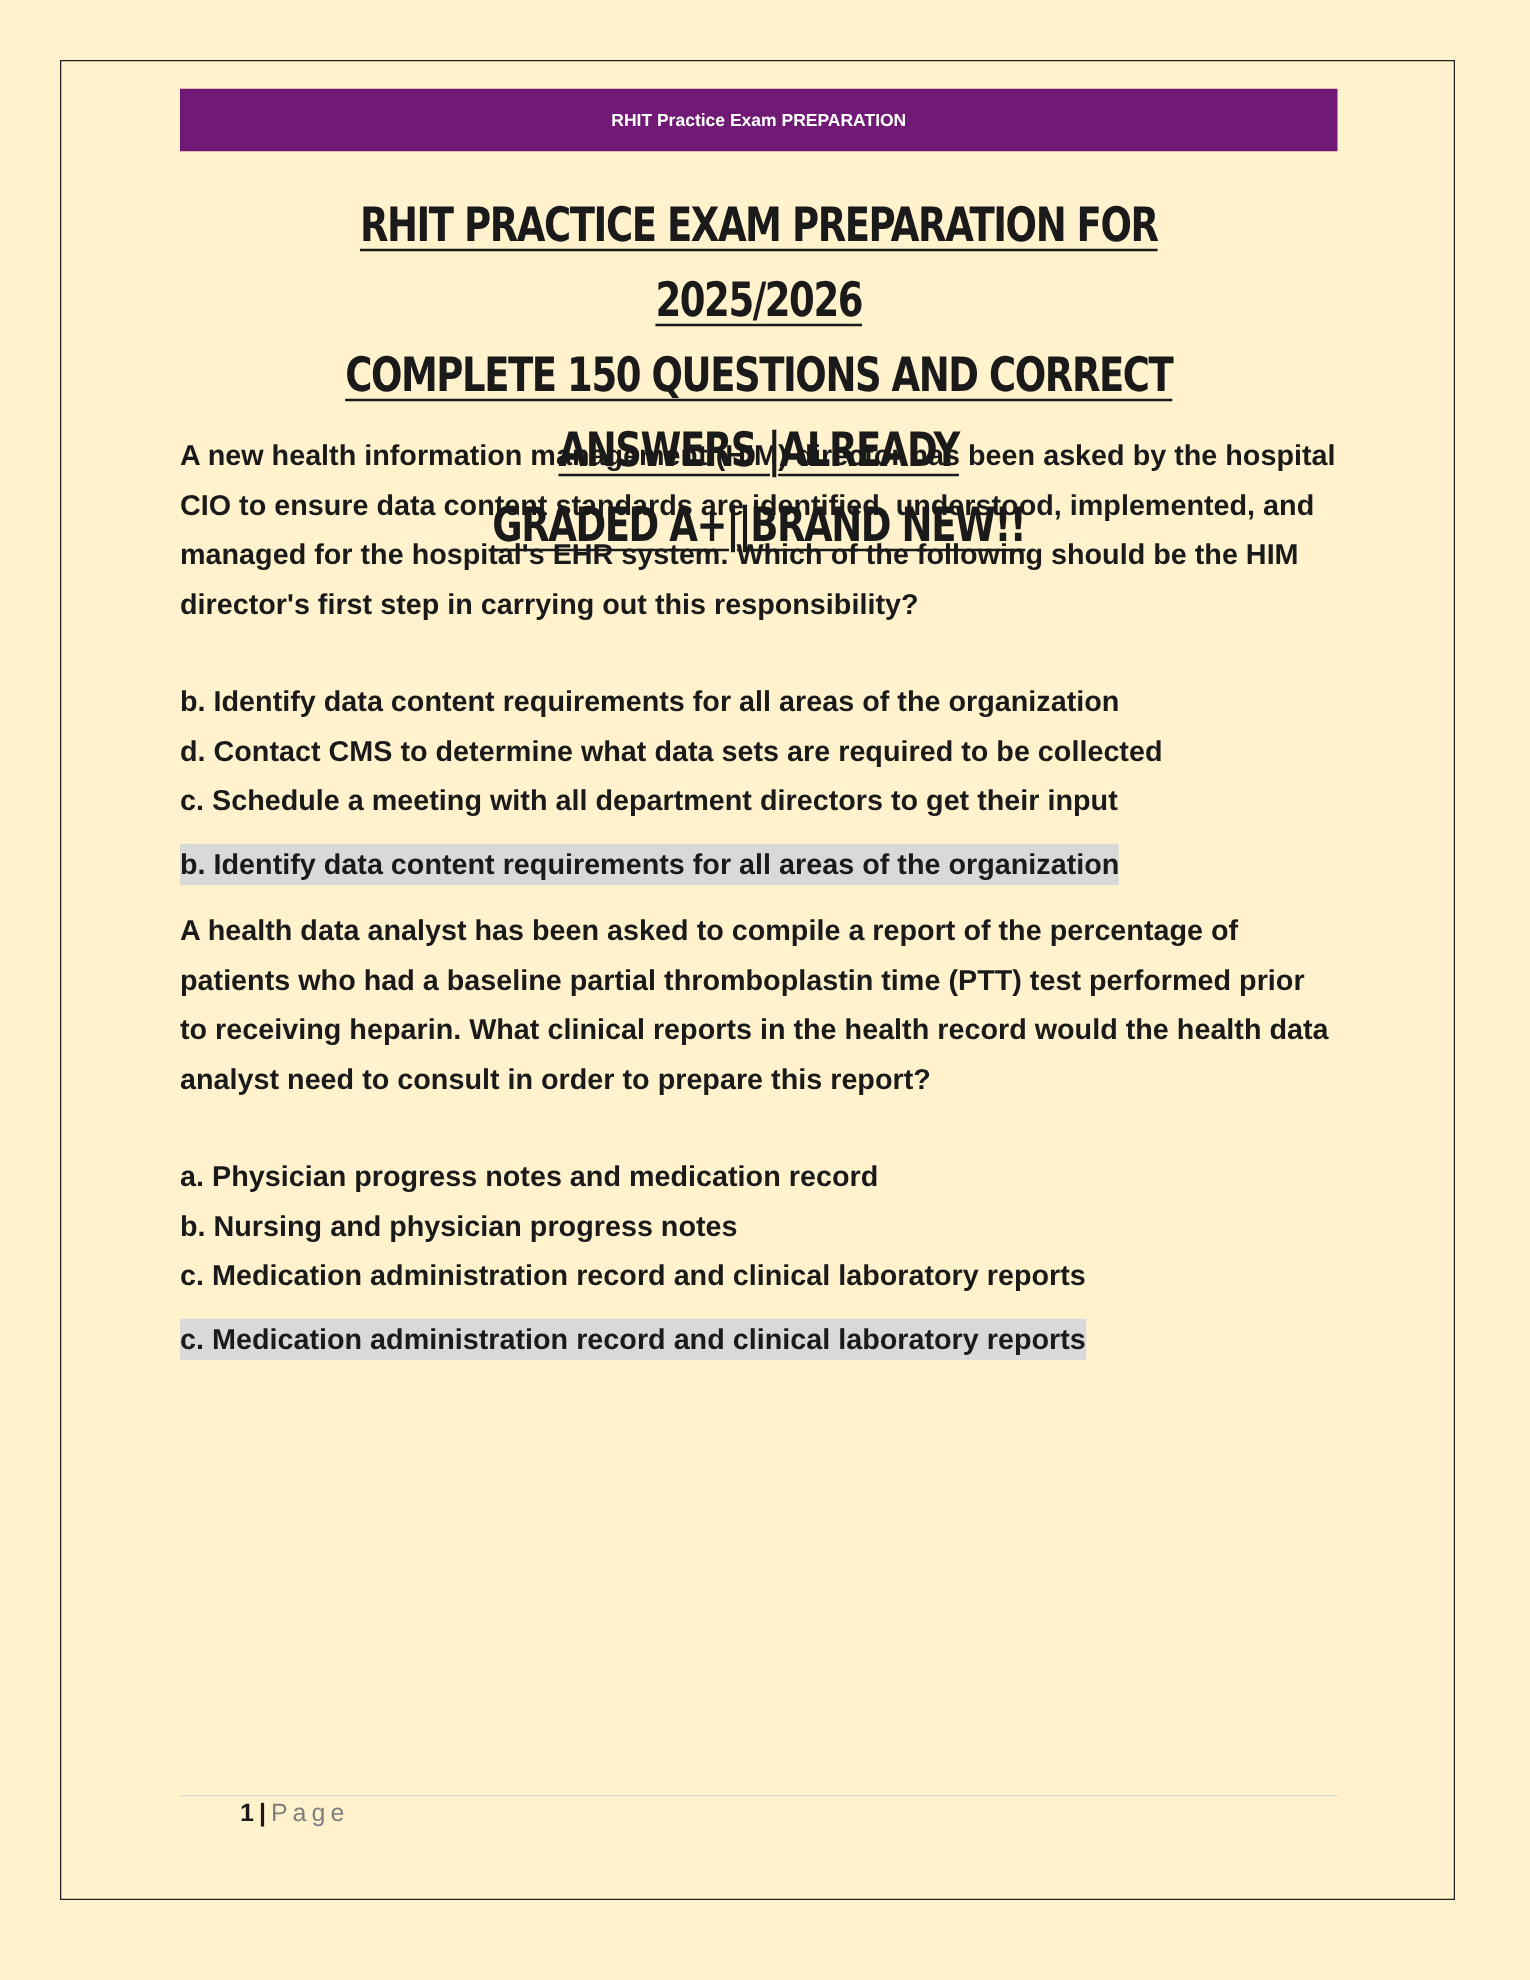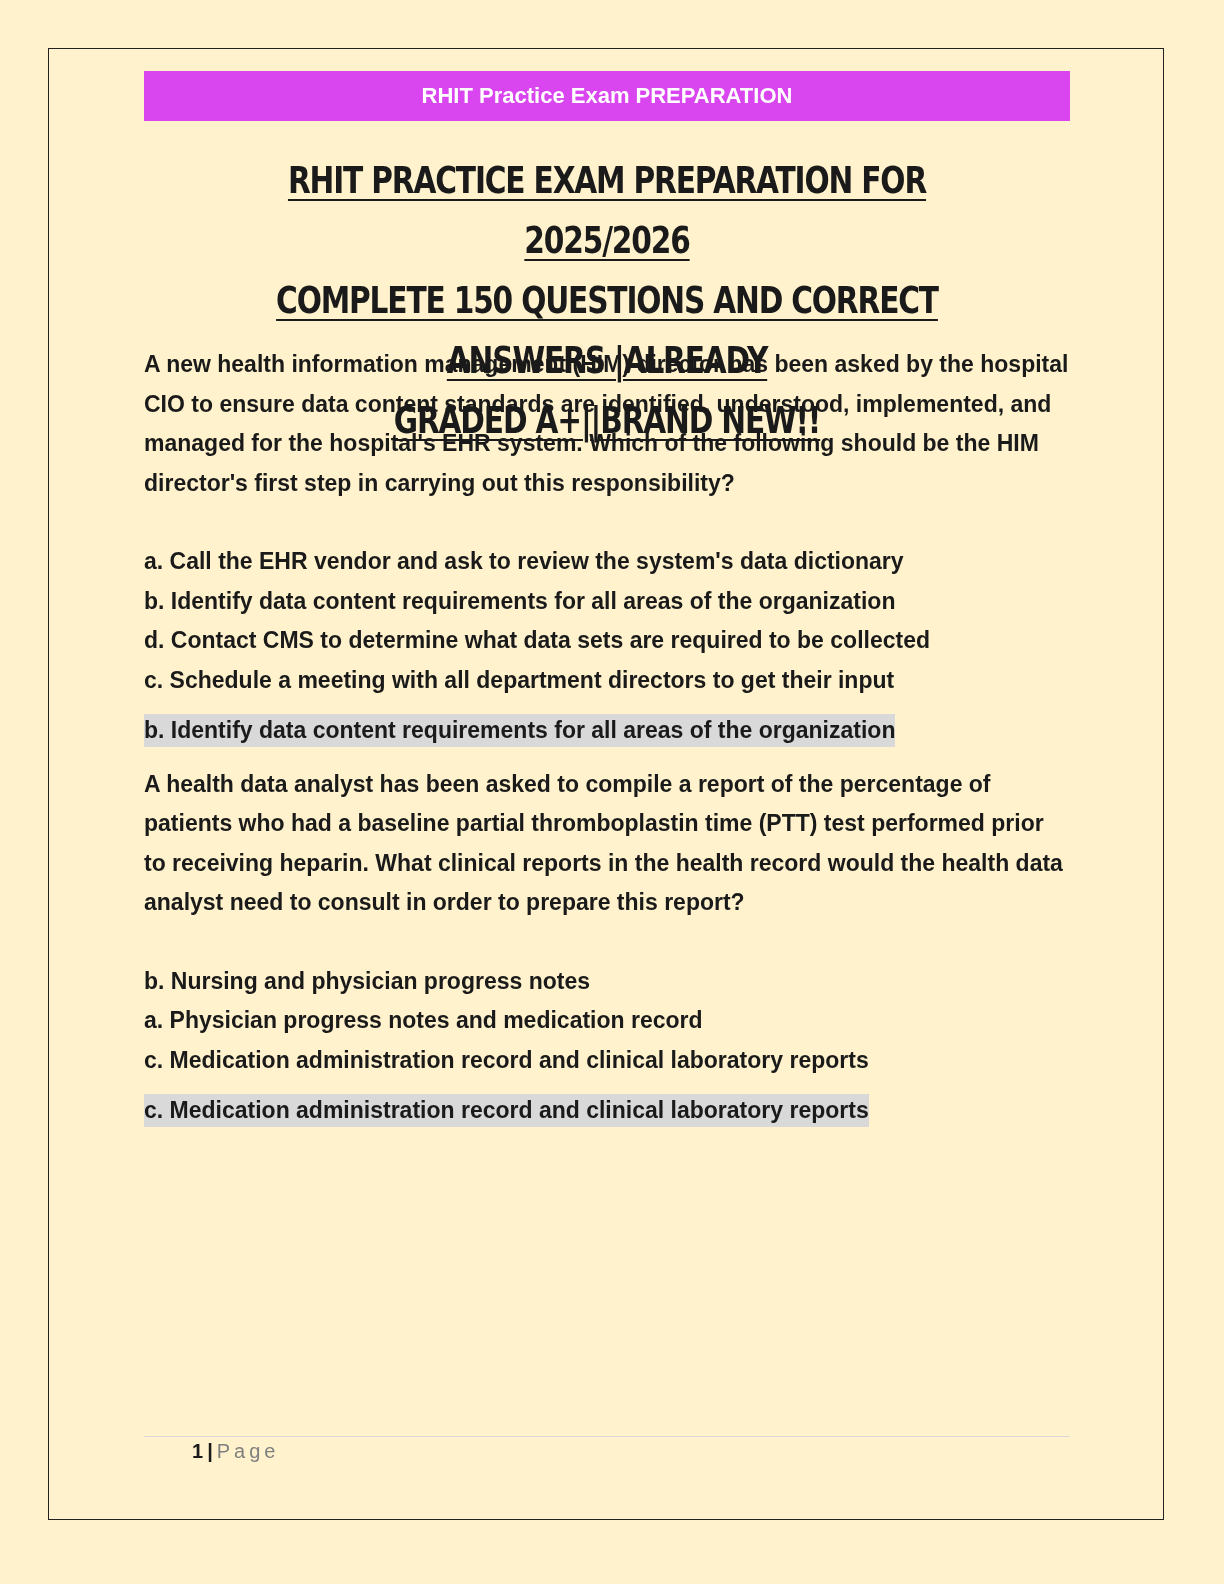--- a/index.html
+++ b/index.html
@@ -13,24 +13,24 @@
     }
     .page-border {
       position: absolute; left: 48px; top: 48px;
       width: 1116px; height: 1472px;
       border: 1.5px solid #222;
       box-sizing: border-box;
     }
     .header-bar {
       position: absolute; left: 144px; top: 71px;
       width: 926px; height: 50px;
-      background: #d946ef;
+      background: #701a75;
       color: #fff;
       font-weight: bold;
-      font-size: 22px;
+      font-size: 14px;
       display: flex; align-items: center; justify-content: center;
     }
     .title {
       position: absolute; left: 144px; top: 150px; width: 926px;
       text-align: center;
       font-family: "DejaVu Sans", sans-serif;
       font-weight: bold;
       font-size: 38px;
       line-height: 60px;
       letter-spacing: -1.5px;
@@ -75,29 +75,28 @@
 </div>
 
 <div class="title">
   <span>RHIT PRACTICE EXAM PREPARATION FOR 2025/2026</span><br>
   <span>COMPLETE 150 QUESTIONS AND CORRECT ANSWERS |ALREADY</span><br>
   <span>GRADED A+||BRAND NEW!!</span>
 </div>
 
 <div class="content">
   <p class="q-text">A new health information management (HIM) director has been asked by the hospital CIO to ensure data content standards are identified, understood, implemented, and managed for the hospital's EHR system. Which of the following should be the HIM director's first step in carrying out this responsibility?</p>
-  <p>a. Call the EHR vendor and ask to review the system's data dictionary</p>
   <p>b. Identify data content requirements for all areas of the organization</p>
   <p>d. Contact CMS to determine what data sets are required to be collected</p>
   <p>c. Schedule a meeting with all department directors to get their input</p>
   <p class="answer">b. Identify data content requirements for all areas of the organization</p>
 
   <p class="q-text q2">A health data analyst has been asked to compile a report of the percentage of patients who had a baseline partial thromboplastin time (PTT) test performed prior to receiving heparin. What clinical reports in the health record would the health data analyst need to consult in order to prepare this report?</p>
+  <p>a. Physician progress notes and medication record</p>
   <p>b. Nursing and physician progress notes</p>
-  <p>a. Physician progress notes and medication record</p>
   <p>c. Medication administration record and clinical laboratory reports</p>
   <p class="answer">c. Medication administration record and clinical laboratory reports</p>
 </div>
 
 <div class="footer-rule"></div>
 <div class="footer">
   <span class="num">1</span><span class="sep">|</span><span class="pg">Page</span>
 </div>
 
 </body></html>

